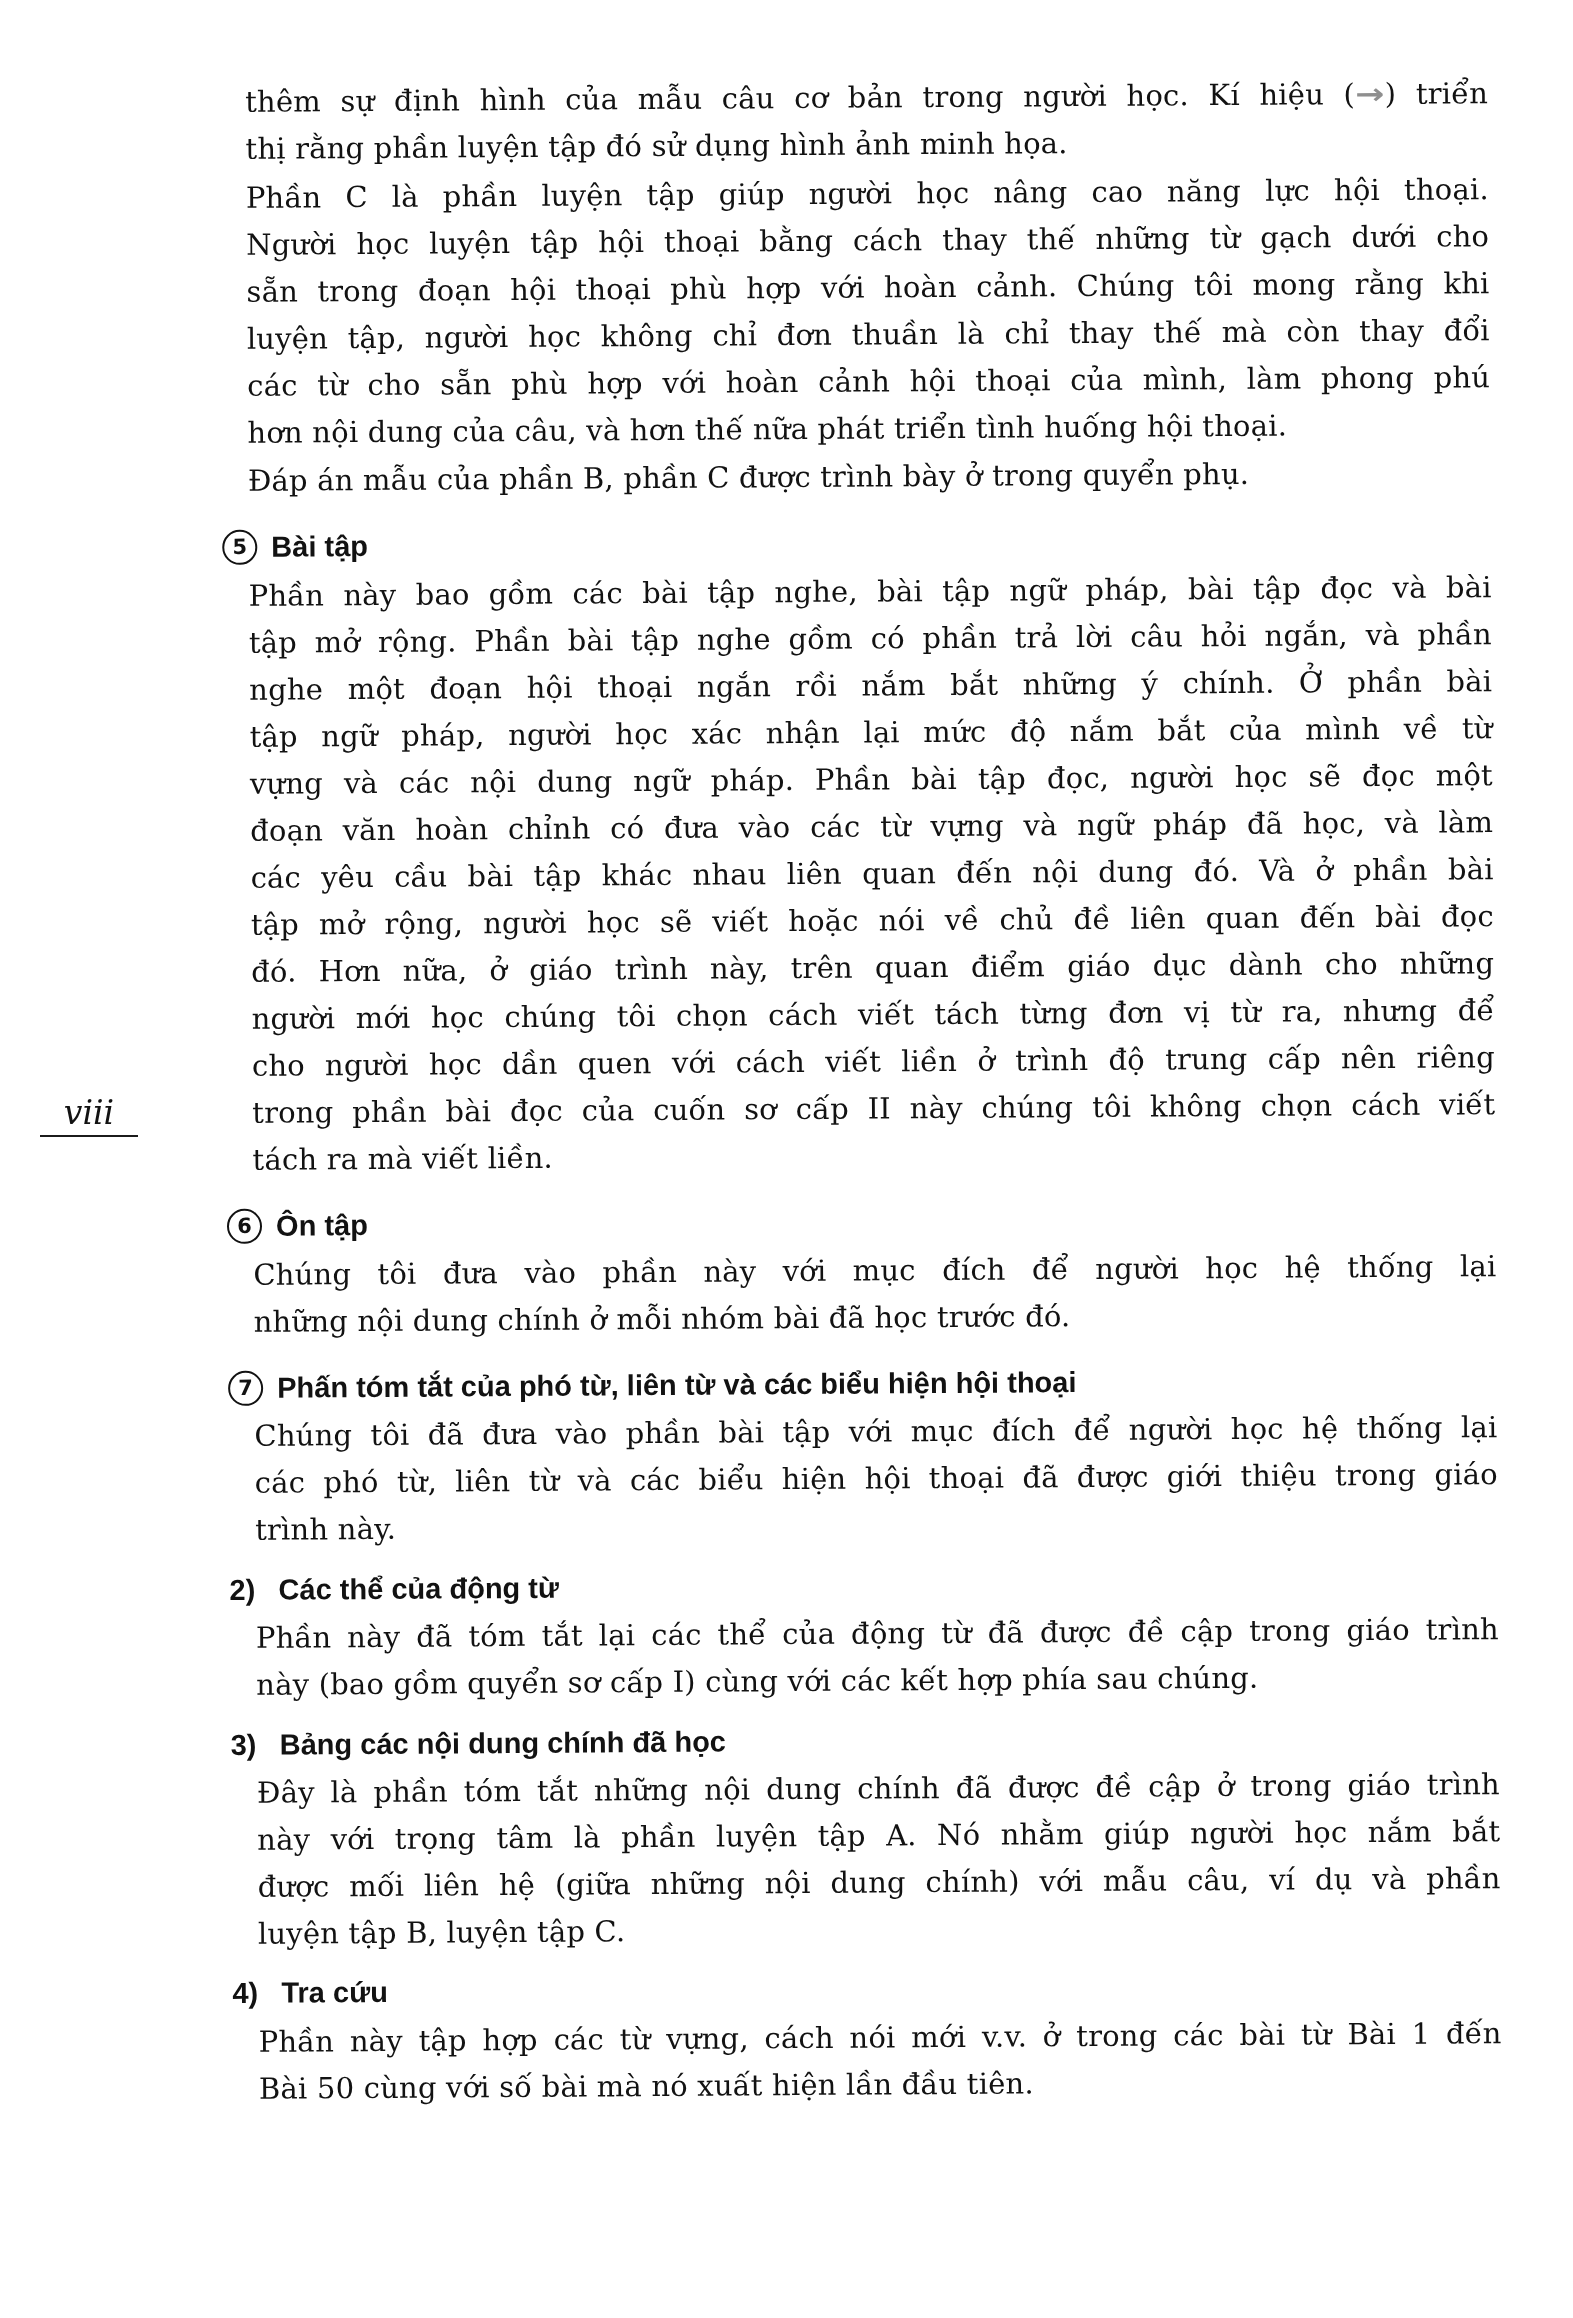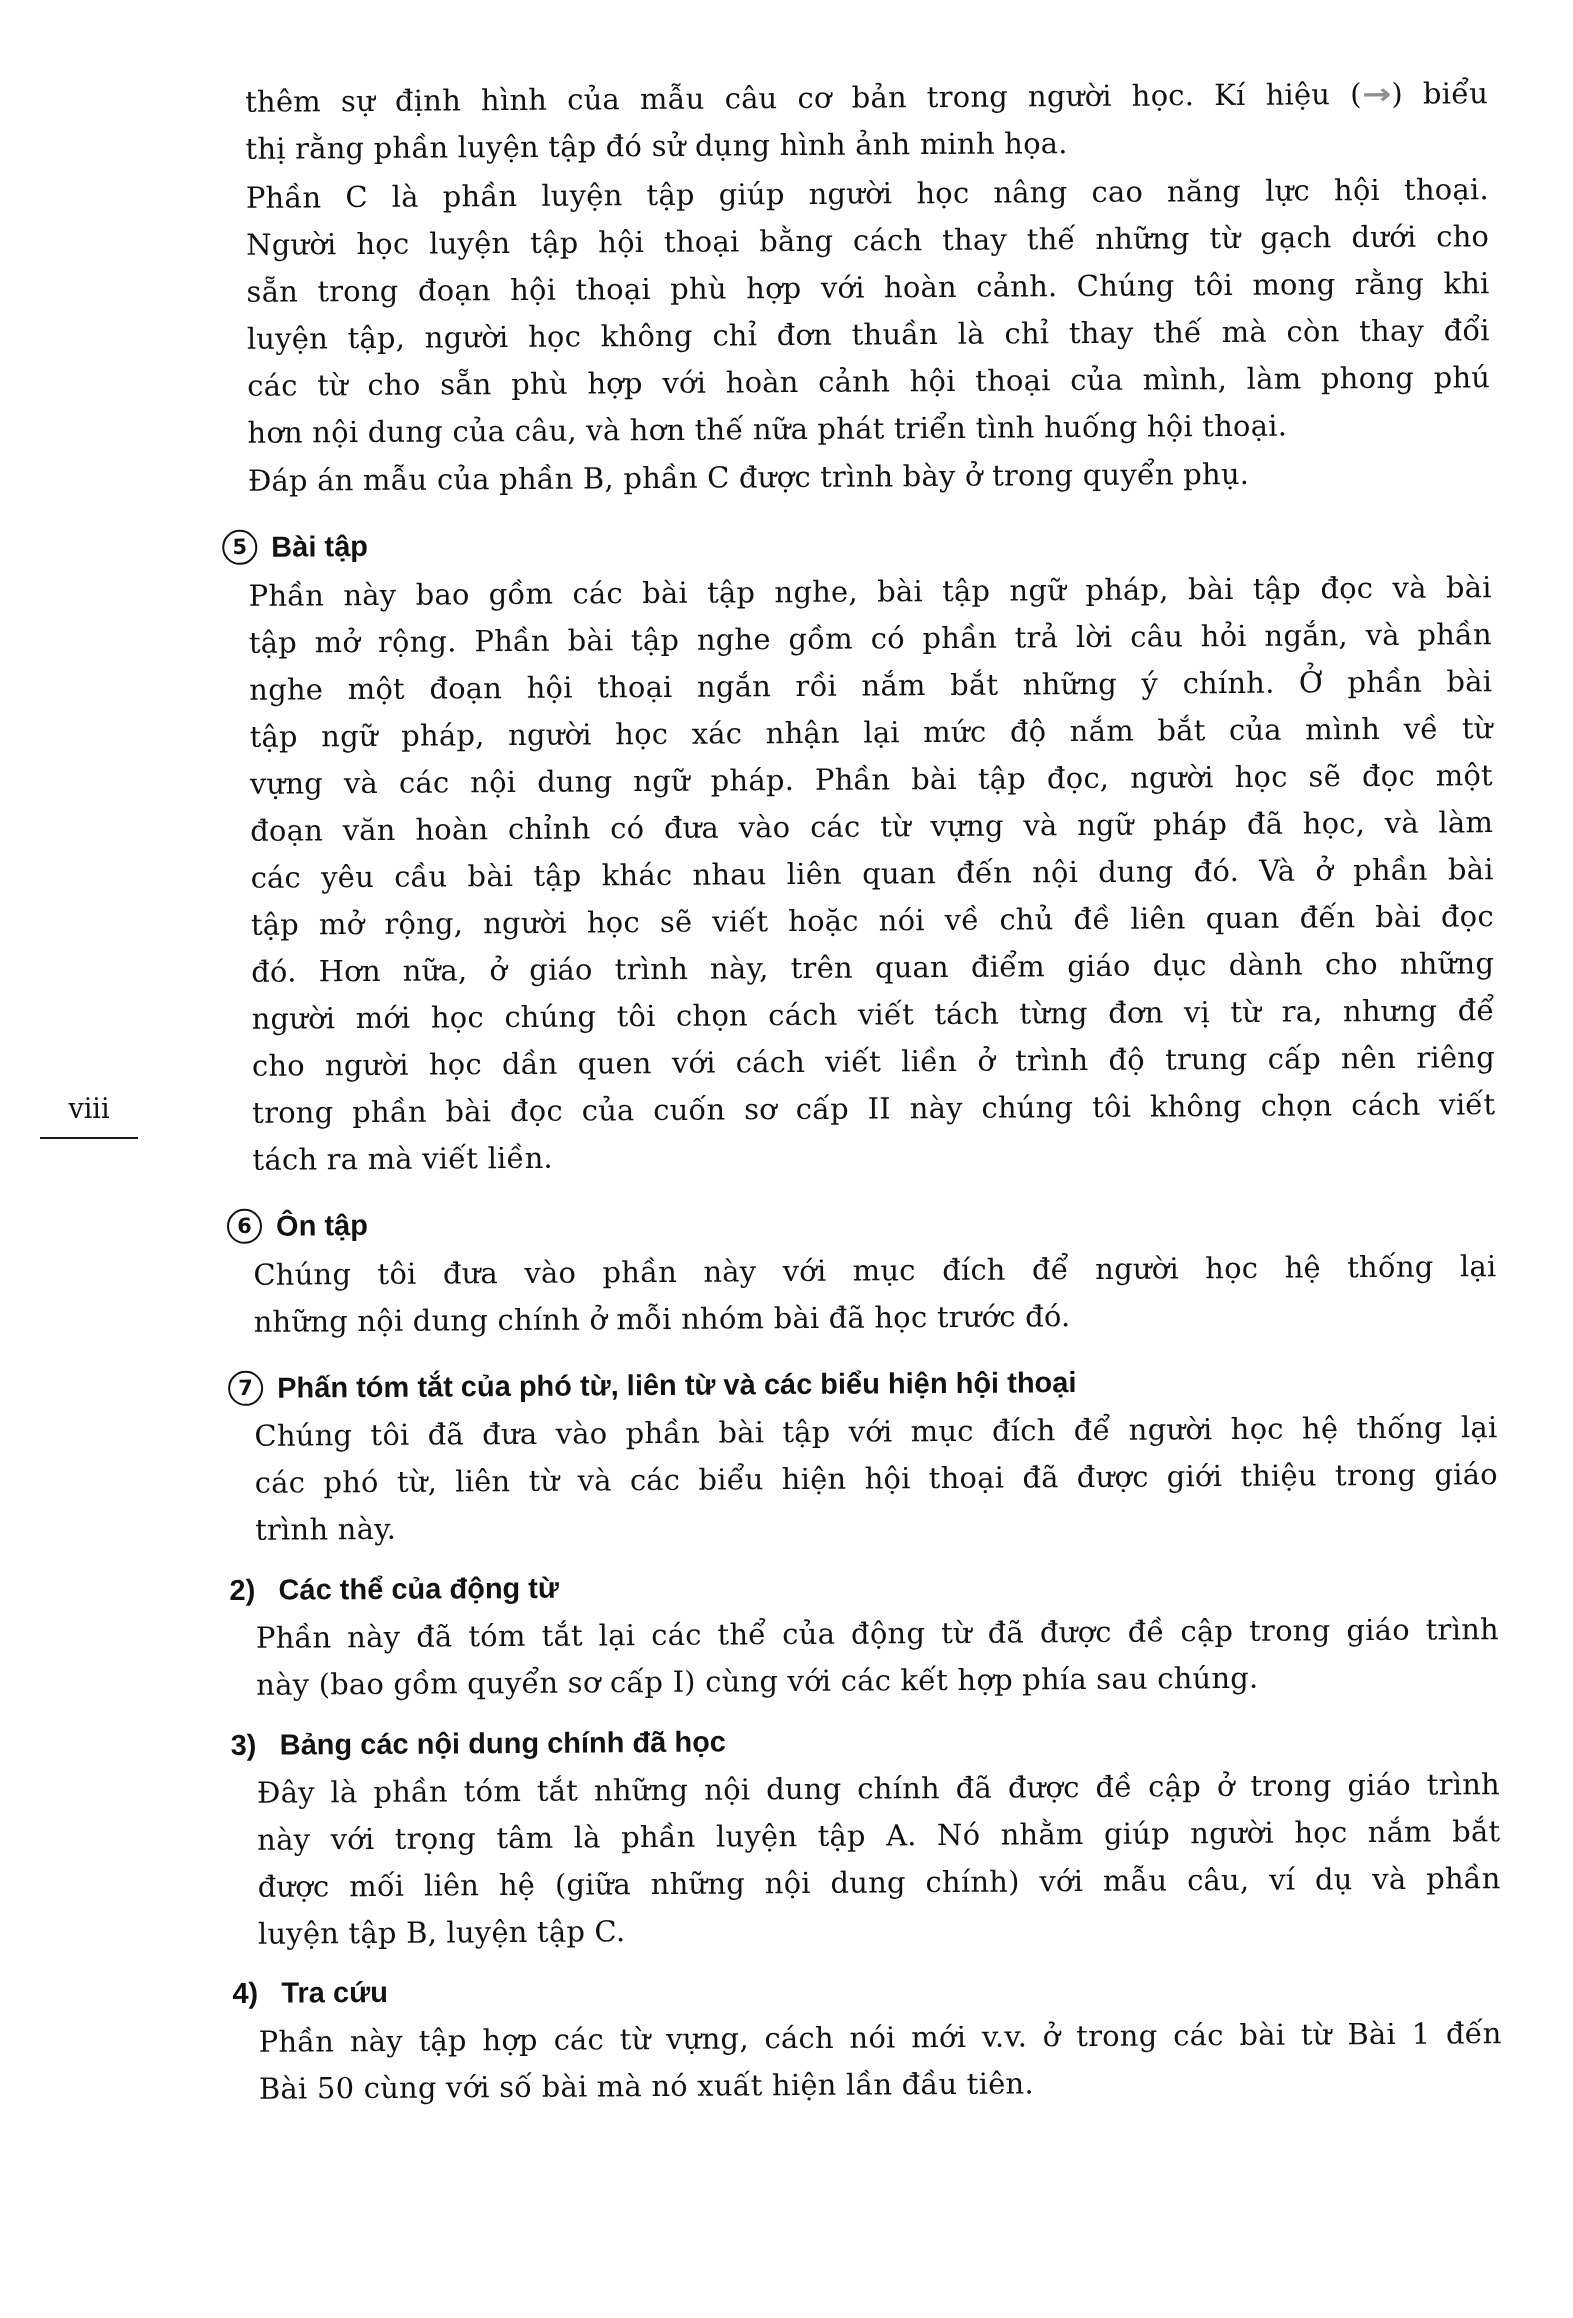--- a/index.html
+++ b/index.html
@@ -57,33 +57,34 @@
     font-weight:bold;
     display:inline-block;
     transform:scaleX(1.2);
     padding:0 2.6px;
   }
   .page-num{
     position:absolute;
     left:40px;top:1093px;
     width:98px;
     text-align:center;
-    font-size:27px;
+    font-size:33px;
     border-bottom:2.6px solid #1b1b1b;
-    padding-bottom:13px;
+    padding-bottom:3px;
+    font-style:italic;
   }
 </style>
 </head>
 <body>
 
 <div class="page-num">viii</div>
 
 <div class="content">
     <div class="paragraph">
-      <div class="line"><span class="seg">thêm sự định hình của mẫu câu cơ bản trong người học. Kí hiệu (</span><span class="arrow">→</span><span class="seg">) biểu</span></div>
+      <div class="line"><span class="seg">thêm sự định hình của mẫu câu cơ bản trong người học. Kí hiệu (</span><span class="arrow">→</span><span class="seg">) triển</span></div>
       <div class="line last">thị rằng phần luyện tập đó sử dụng hình ảnh minh họa.</div>
     </div>
     <div class="paragraph">
       <div class="line">Phần C là phần luyện tập giúp người học nâng cao năng lực hội thoại.</div>
       <div class="line">Người học luyện tập hội thoại bằng cách thay thế những từ gạch dưới cho</div>
       <div class="line">sẵn trong đoạn hội thoại phù hợp với hoàn cảnh. Chúng tôi mong rằng khi</div>
       <div class="line">luyện tập, người học không chỉ đơn thuần là chỉ thay thế mà còn thay đổi</div>
       <div class="line">các từ cho sẵn phù hợp với hoàn cảnh hội thoại của mình, làm phong phú</div>
       <div class="line last">hơn nội dung của câu, và hơn thế nữa phát triển tình huống hội thoại.</div>
     </div>

